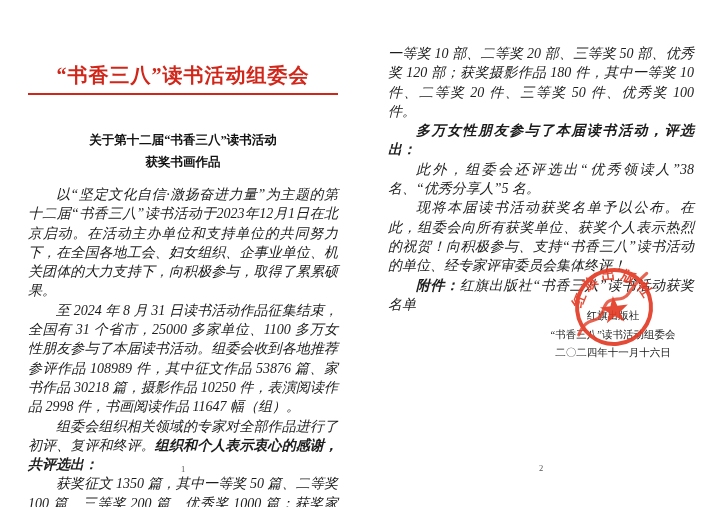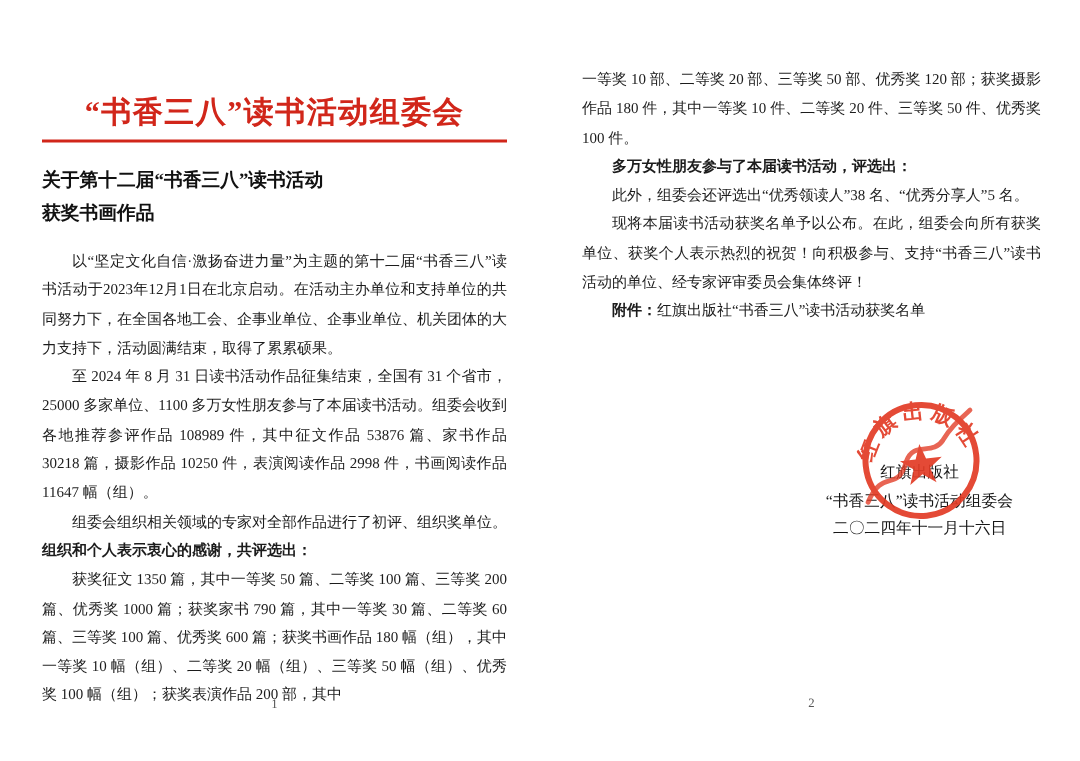--- a/index.html
+++ b/index.html
@@ -12,25 +12,25 @@
   .page-left  { left: 28px;  top: 62px; width: 310px; }
   .page-right { left: 388px; top: 44px; width: 306px; }
 
   .org-header {
     color: #d1261a; font-weight: 700; font-size: 20px; line-height: 26px;
     text-align: center; letter-spacing: 1px; white-space: nowrap;
   }
   .red-rule { border-bottom: 2.5px solid #d1261a; margin-top: 5px; height: 0; }
 
   .doc-title {
-    margin-top: 14px; text-align: left; font-weight: 700;
+    margin-top: 34px; text-align: center; font-weight: 700;
     font-size: 12.5px; line-height: 22px; color: #111;
   }
 
-  .body { margin-top: 12px; font-size: 10px; line-height: 19.3px; text-align: justify; }
+  .body { margin-top: 12px; font-size: 14px; line-height: 19.3px; text-align: justify; font-style: italic; }
   .page-right .body { margin-top: 0; }
   .body p { margin: 0; }
   .indent { text-indent: 2em; }
   .bold { font-weight: 700; margin-top: 48px; }
   .attachment { margin-top: 19px; }
 
   .page-num {
     position: absolute; width: 100%; text-align: center;
     font-size: 8.5px; color: #555;
   }
@@ -55,23 +55,23 @@
   <div class="page page-left">
     <div class="org-header">“书香三八”读书活动组委会</div>
     <div class="red-rule"></div>
 
     <div class="doc-title">
       <div>关于第十二届“书香三八”读书活动</div>
       <div>获奖书画作品</div>
     </div>
 
     <div class="body">
-      <p class="indent">以“坚定文化自信·激扬奋进力量”为主题的第十二届“书香三八”读书活动于2023年12月1日在北京启动。在活动主办单位和支持单位的共同努力下，在全国各地工会、企事业单位、企事业单位、机关团体的大力支持下，活动圆满结束，取得了累累硕果。</p>
+      <p class="indent">以“坚定文化自信·激扬奋进力量”为主题的第十二届“书香三八”读书活动于2023年12月1日在北京启动。在活动主办单位和支持单位的共同努力下，在全国各地工会、妇女组织、企事业单位、机关团体的大力支持下，向积极参与，取得了累累硕果。</p>
       <p class="indent">至 2024 年 8 月 31 日读书活动作品征集结束，全国有 31 个省市，25000 多家单位、1100 多万女性朋友参与了本届读书活动。组委会收到各地推荐参评作品 108989 件，其中征文作品 53876 篇、家书作品 30218 篇，摄影作品 10250 件，表演阅读作品 2998 件，书画阅读作品 11647 幅（组）。</p>
-      <p class="indent"><span>组委会组织相关领域的专家对全部作品进行了初评、组织奖单位。</span><span class="bold">组织和个人表示衷心的感谢，共评选出：</span></p>
+      <p class="indent"><span>组委会组织相关领域的专家对全部作品进行了初评、复评和终评。</span><span class="bold">组织和个人表示衷心的感谢，共评选出：</span></p>
       <p class="indent">获奖征文 1350 篇，其中一等奖 50 篇、二等奖 100 篇、三等奖 200 篇、优秀奖 1000 篇；获奖家书 790 篇，其中一等奖 30 篇、二等奖 60 篇、三等奖 100 篇、优秀奖 600 篇；获奖书画作品 180 幅（组），其中一等奖 10 幅（组）、二等奖 20 幅（组）、三等奖 50 幅（组）、优秀奖 100 幅（组）；获奖表演作品 200 部，其中</p>
     </div>
 
     <div class="page-num">1</div>
   </div>
 
   <div class="page page-right">
     <div class="body">
       <p>一等奖 10 部、二等奖 20 部、三等奖 50 部、优秀奖 120 部；获奖摄影作品 180 件，其中一等奖 10 件、二等奖 20 件、三等奖 50 件、优秀奖 100 件。</p>
       <p class="indent bold">多万女性朋友参与了本届读书活动，评选出：</p>

